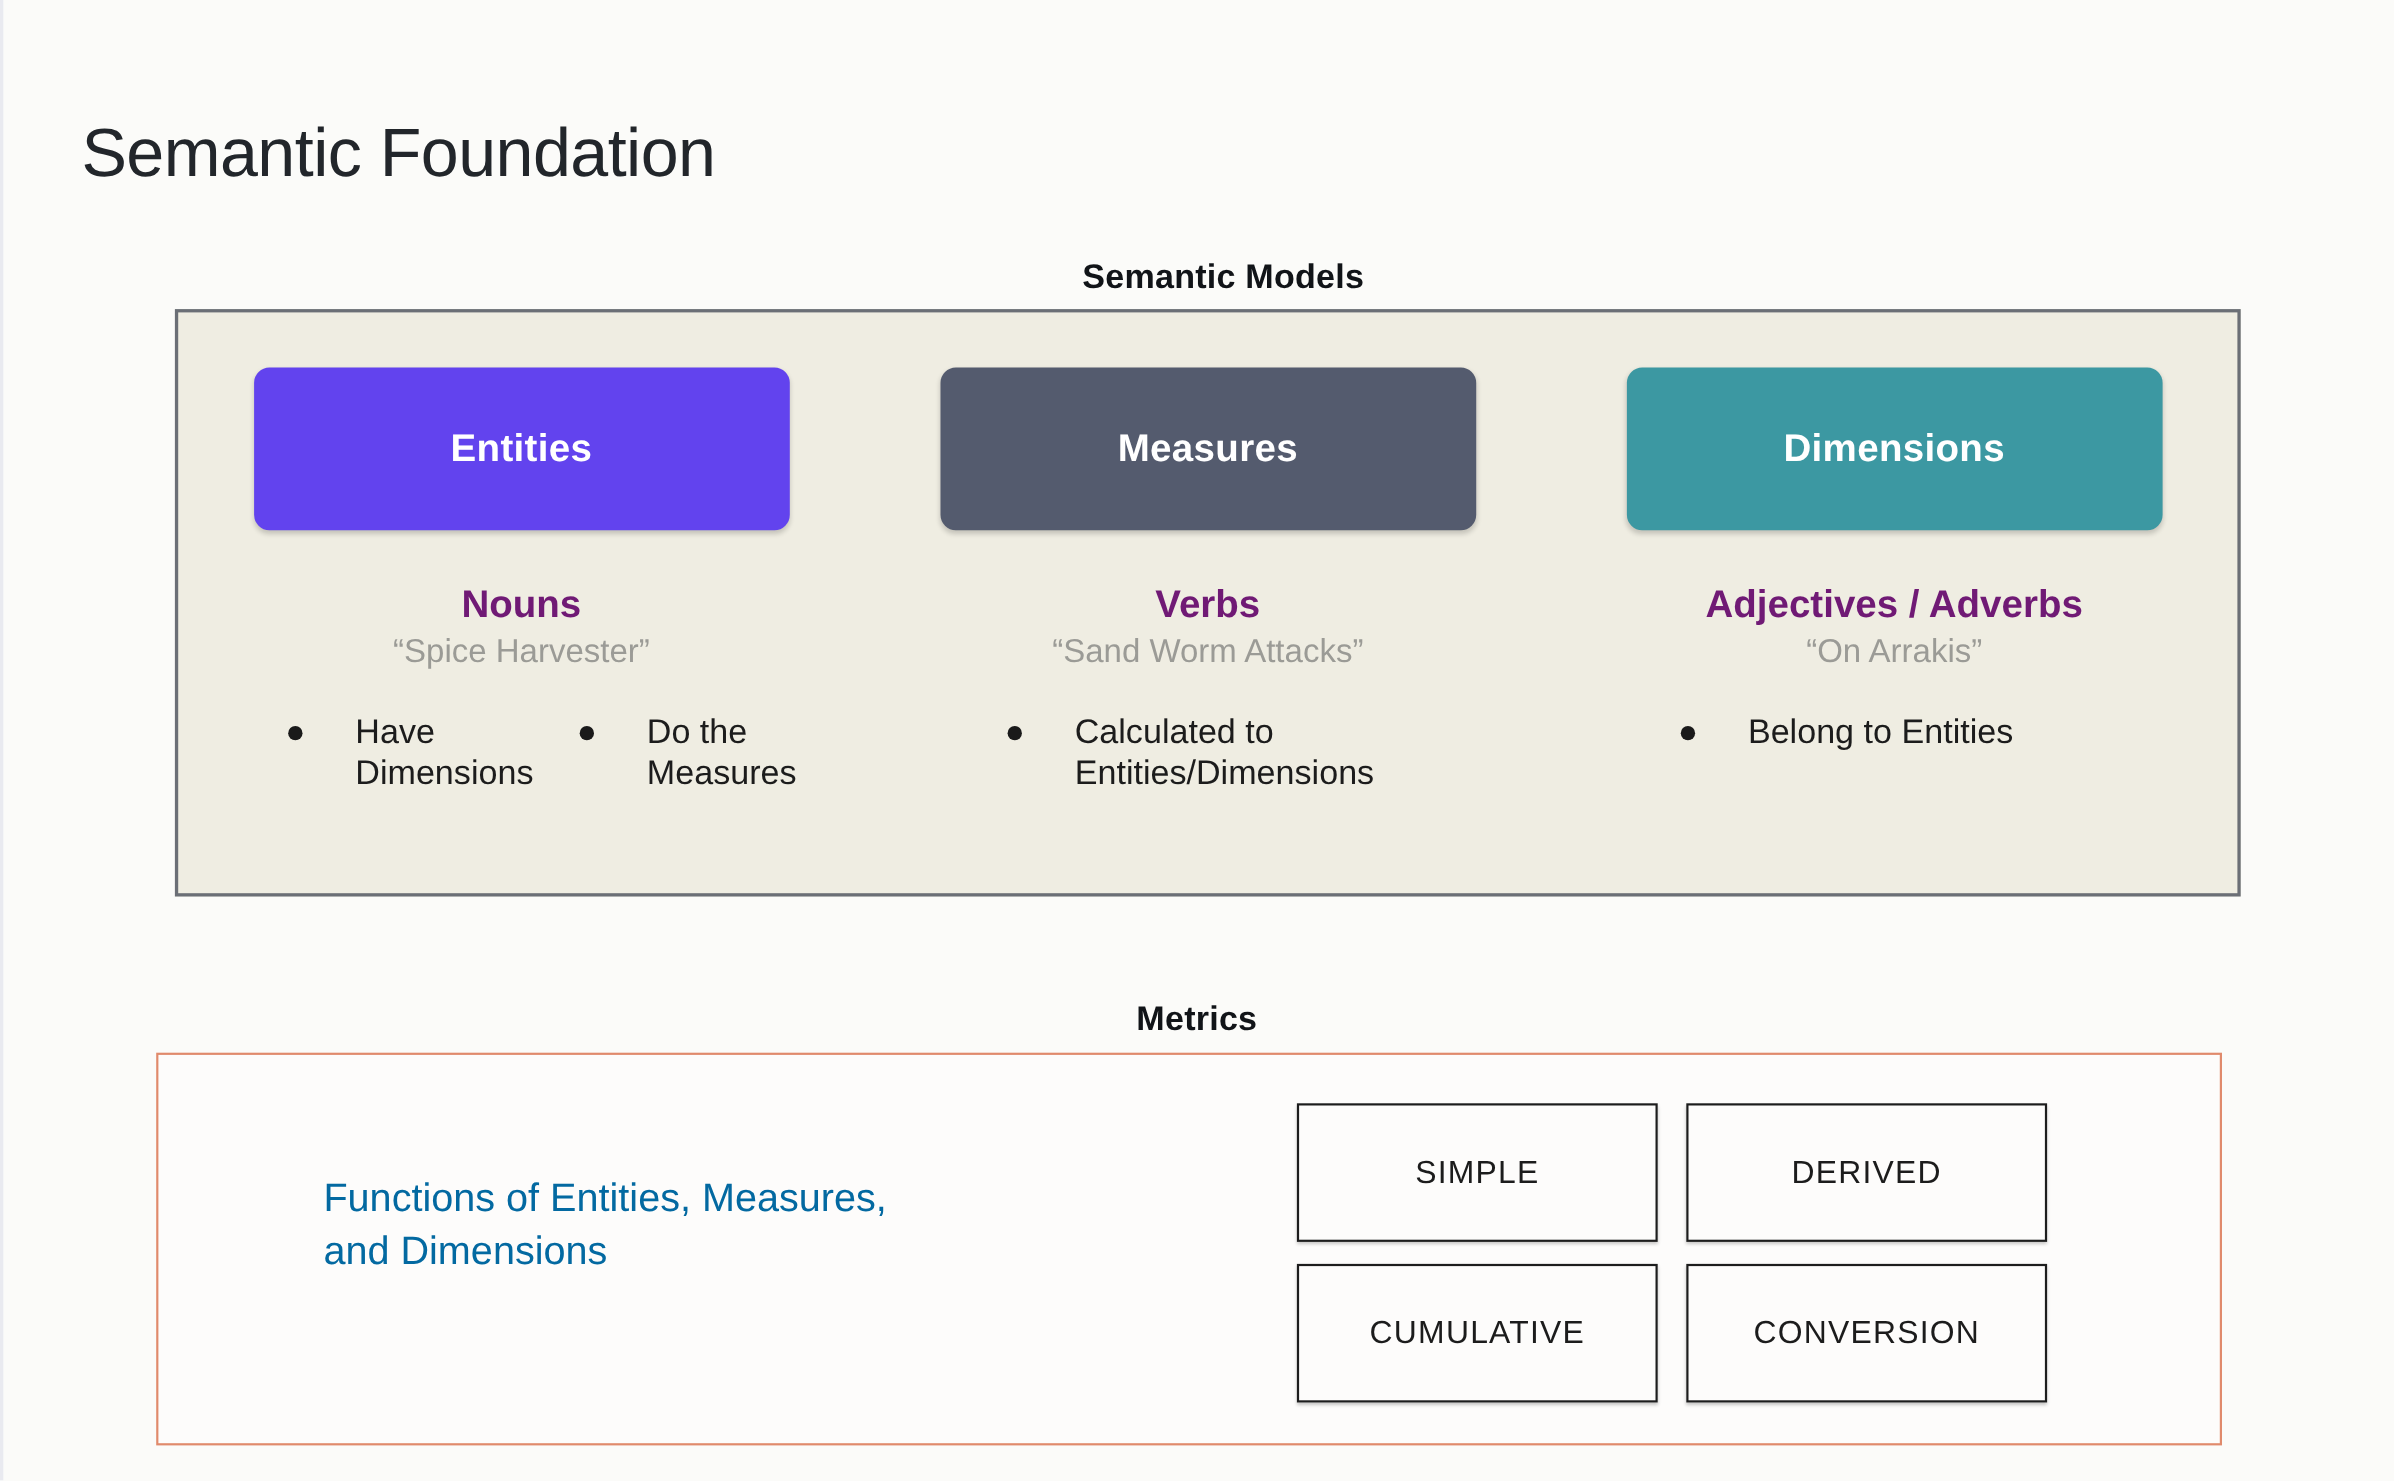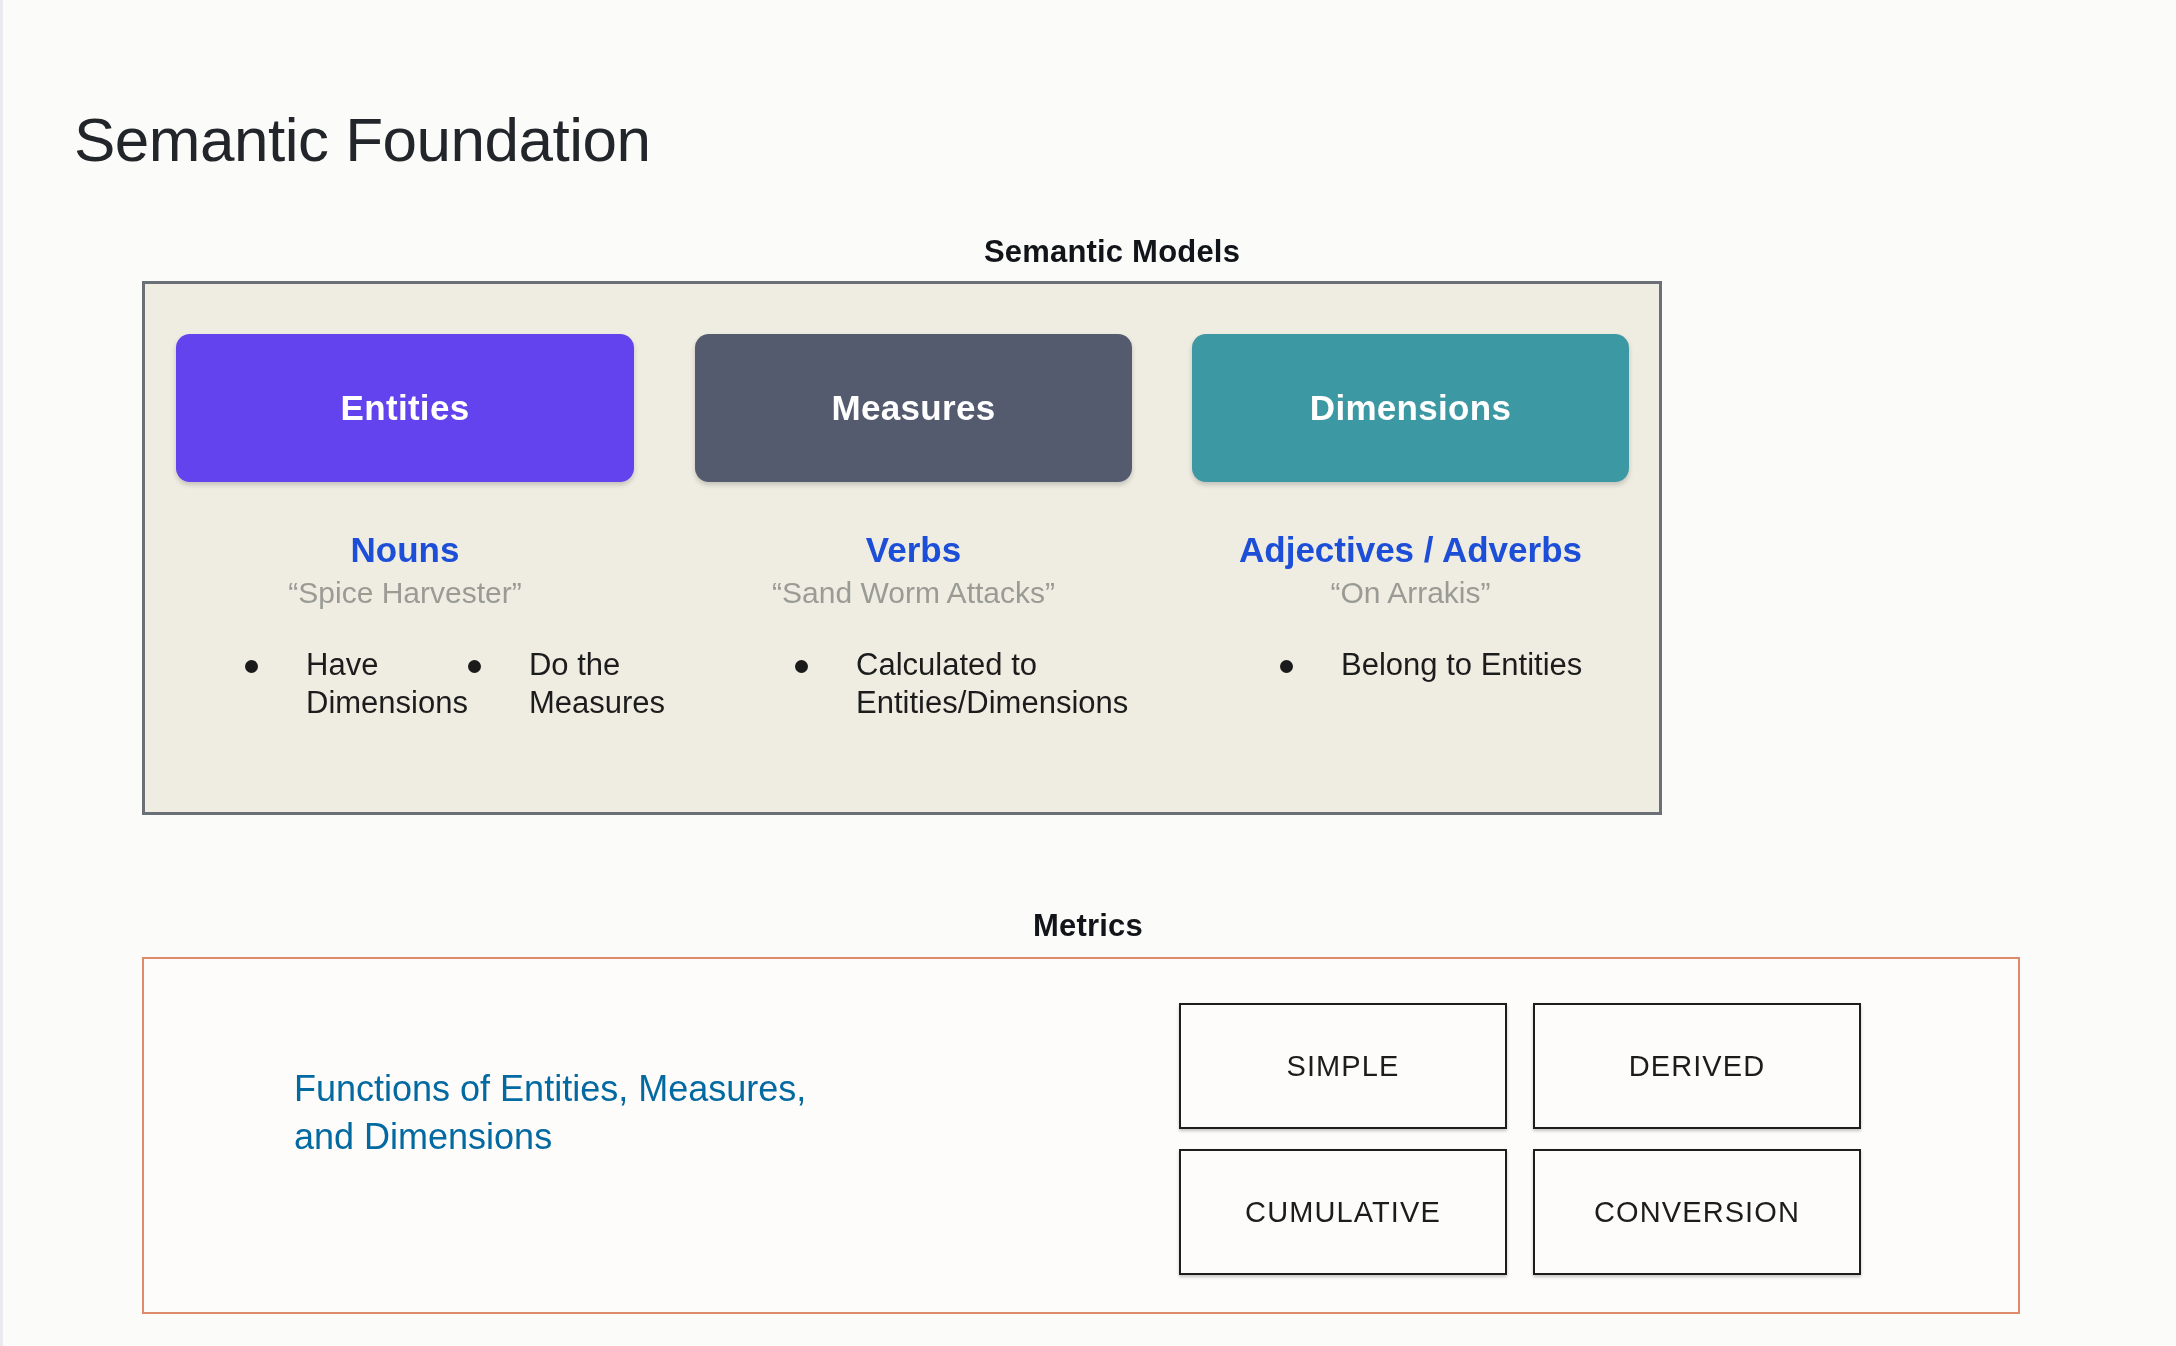--- a/index.html
+++ b/index.html
@@ -40,23 +40,23 @@
 
   
   #semantic-models-heading {
     left: 0;
     width: 2176px;
     top: 234px;
     padding-left: 24px;
   }
   #semantic-models-panel {
     position: absolute;
-    left: 142px;
+    left: 159px;
     top: 281px;
-    width: 1520px;
+    width: 1878px;
     height: 534px;
     background: #efedе2;
     background: #efede2;
     border: 3px solid #6b6f76;
     box-sizing: border-box;
   }
 
   .columns {
     position: absolute;
     left: 0;
@@ -92,21 +92,21 @@
     box-sizing: border-box;
   }
   .pill.entities   { background: #6243ee; }
   .pill.measures   { background: #545b6e; }
   .pill.dimensions { background: #3c98a2; }
 
   .part-of-speech {
     margin-top: 50px;
     font-size: 35px;
     font-weight: bold;
-    color: #1d4ed8;
+    color: #701a75;
     text-align: center;
     line-height: 1.05;
     white-space: nowrap;
   }
   .example-phrase {
     margin-top: 7px;
     font-size: 30px;
     font-weight: 400;
     color: #9b9b96;
     text-align: center;

